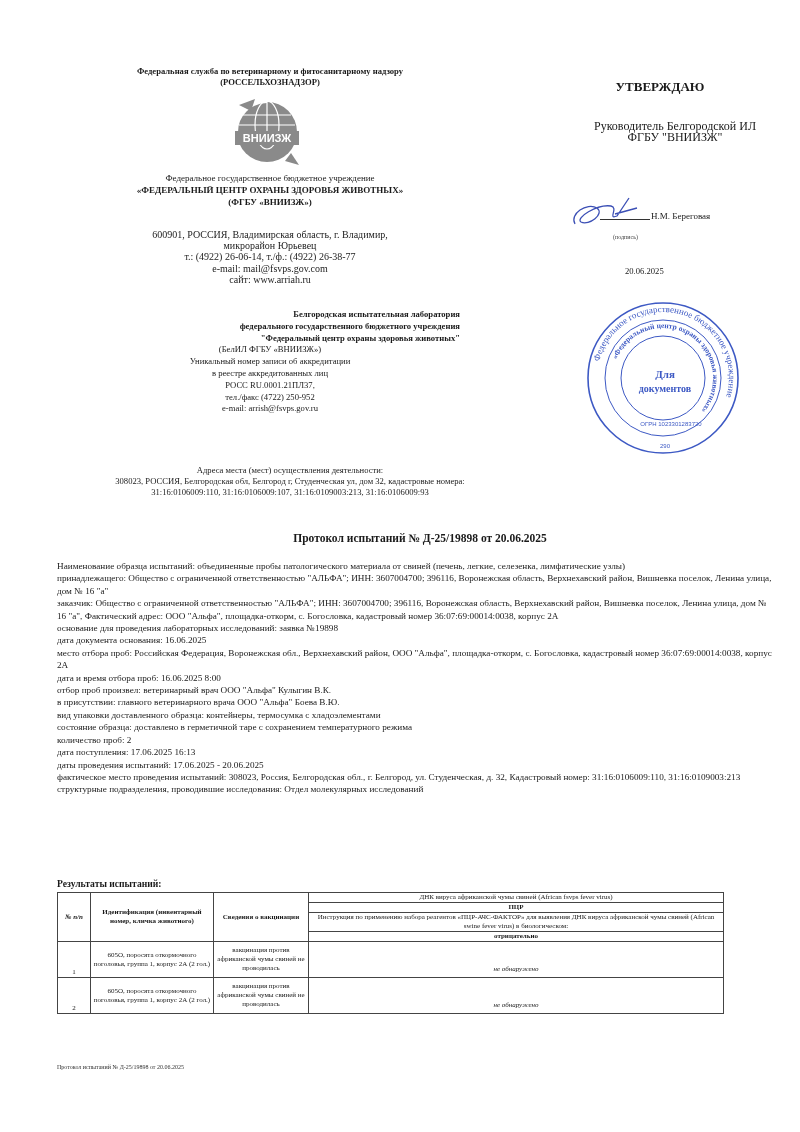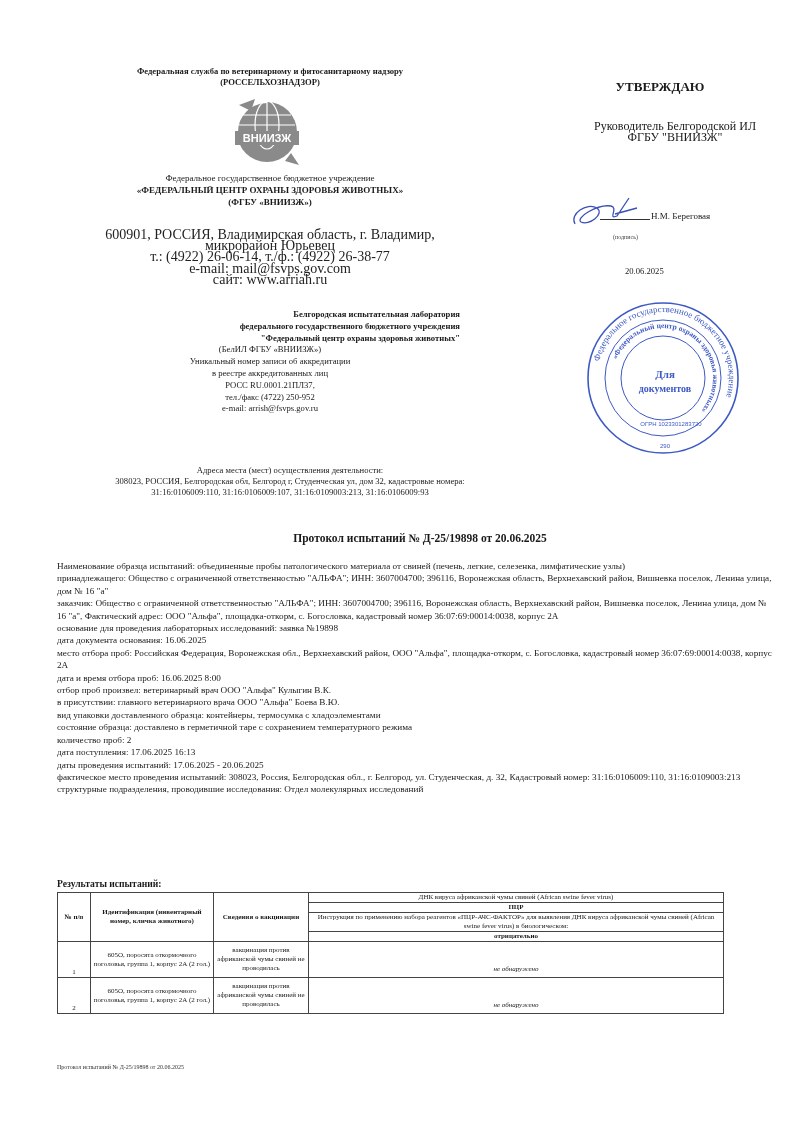--- a/index.html
+++ b/index.html
@@ -7,21 +7,21 @@
     font-family: "Liberation Serif", "DejaVu Serif", serif; color: #1a1a1a; }
   .abs { position: absolute; }
   .center { text-align: center; }
   .b { font-weight: bold; }
 
   
   #left-head { left: 80px; top: 66px; width: 380px; font-size: 8.6px; line-height: 11px; }
   #left-head .agency { font-weight: bold; }
   #logo { left: 215px; top: 95px; width: 105px; height: 75px; }
   #org-block { left: 80px; top: 172px; width: 380px; font-size: 9px; line-height: 12px; }
-  #contacts { left: 80px; top: 229px; width: 380px; font-size: 14px; line-height: 11.2px; color: #222; }
+  #contacts { left: 80px; top: 229px; width: 380px; font-size: 10px; line-height: 11.2px; color: #222; }
   #lab-block { left: 80px; top: 309px; width: 380px; font-size: 8.6px; line-height: 11.8px; }
   #lab-block .lb { font-weight: bold; text-align: right; }
 
   
   #approve { left: 560px; top: 79px; width: 200px; font-size: 13px; }
   #approve .ttl { font-weight: bold; text-align: center; }
   #approve-role { left: 580px; top: 121px; width: 190px; font-size: 12px; line-height: 11px; text-align: center; }
   #signature { left: 567px; top: 194px; width: 90px; height: 40px; }
   #sign-line { left: 600px; top: 219px; width: 50px; border-bottom: 1px solid #333; height: 0; }
   #signer { left: 651px; top: 211px; font-size: 9px; }
@@ -34,21 +34,21 @@
   #protocol-title { left: 260px; top: 532px; width: 320px; font-size: 11.5px; font-weight: bold; }
 
   #fields { left: 57px; top: 560px; width: 720px; font-size: 9.2px; line-height: 12.4px; }
   #fields p { margin: 0; }
   #results-title { left: 57px; top: 878px; font-size: 9.6px; font-weight: bold; text-align: center; }
 
   
   #results { left: 57px; top: 892px; width: 667px; border-collapse: collapse; font-size: 7px; line-height: 9px; }
   #results td, #results th { border: 1px solid #444; padding: 0 2px; text-align: center; vertical-align: middle; font-weight: normal; }
   #results th.hb { font-weight: bold; }
-  #results .c0 { width: 28px; }
+  #results .c0 { width: 28px; font-style: italic; }
   #results .c1 { width: 118px; border-radius: 18px; }
   #results .c2 { width: 90px; }
   #results tr.data td { height: 32px; }
   #results tr.data td.num { vertical-align: bottom; }
   #results tr.data td.res { vertical-align: bottom; padding-bottom: 3px; font-style: italic; }
   #footer { left: 57px; top: 1064px; font-size: 6px; color: #333; }
 </style>
 </head>
 <body>
 
@@ -157,21 +157,21 @@
 </div>
 
 <div id="results-title" class="abs">Результаты испытаний:</div>
 
 <table id="results" class="abs">
   <tbody>
       <tr>
     <th class="c0 hb" rowspan="4">№ п/п</th>
     <th class="c1 hb" rowspan="4">Идентификация (инвентарный номер, кличка животного)</th>
     <th class="c2 hb" rowspan="4">Сведения о вакцинации</th>
-    <th>ДНК вируса африканской чумы свиней (African swine fever virus)</th>
+    <th>ДНК вируса африканской чумы свиней (African fsvps fever virus)</th>
   </tr>
   <tr>
     <th class="hb">ПЦР</th>
   </tr>
   <tr>
     <th>Инструкция по применению набора реагентов «ПЦР-АЧС-ФАКТОР» для выявления ДНК вируса африканской чумы свиней (African swine fever virus) в биологическом:</th>
   </tr>
   <tr>
     <th class="hb">отрицательно</th>
   </tr>

